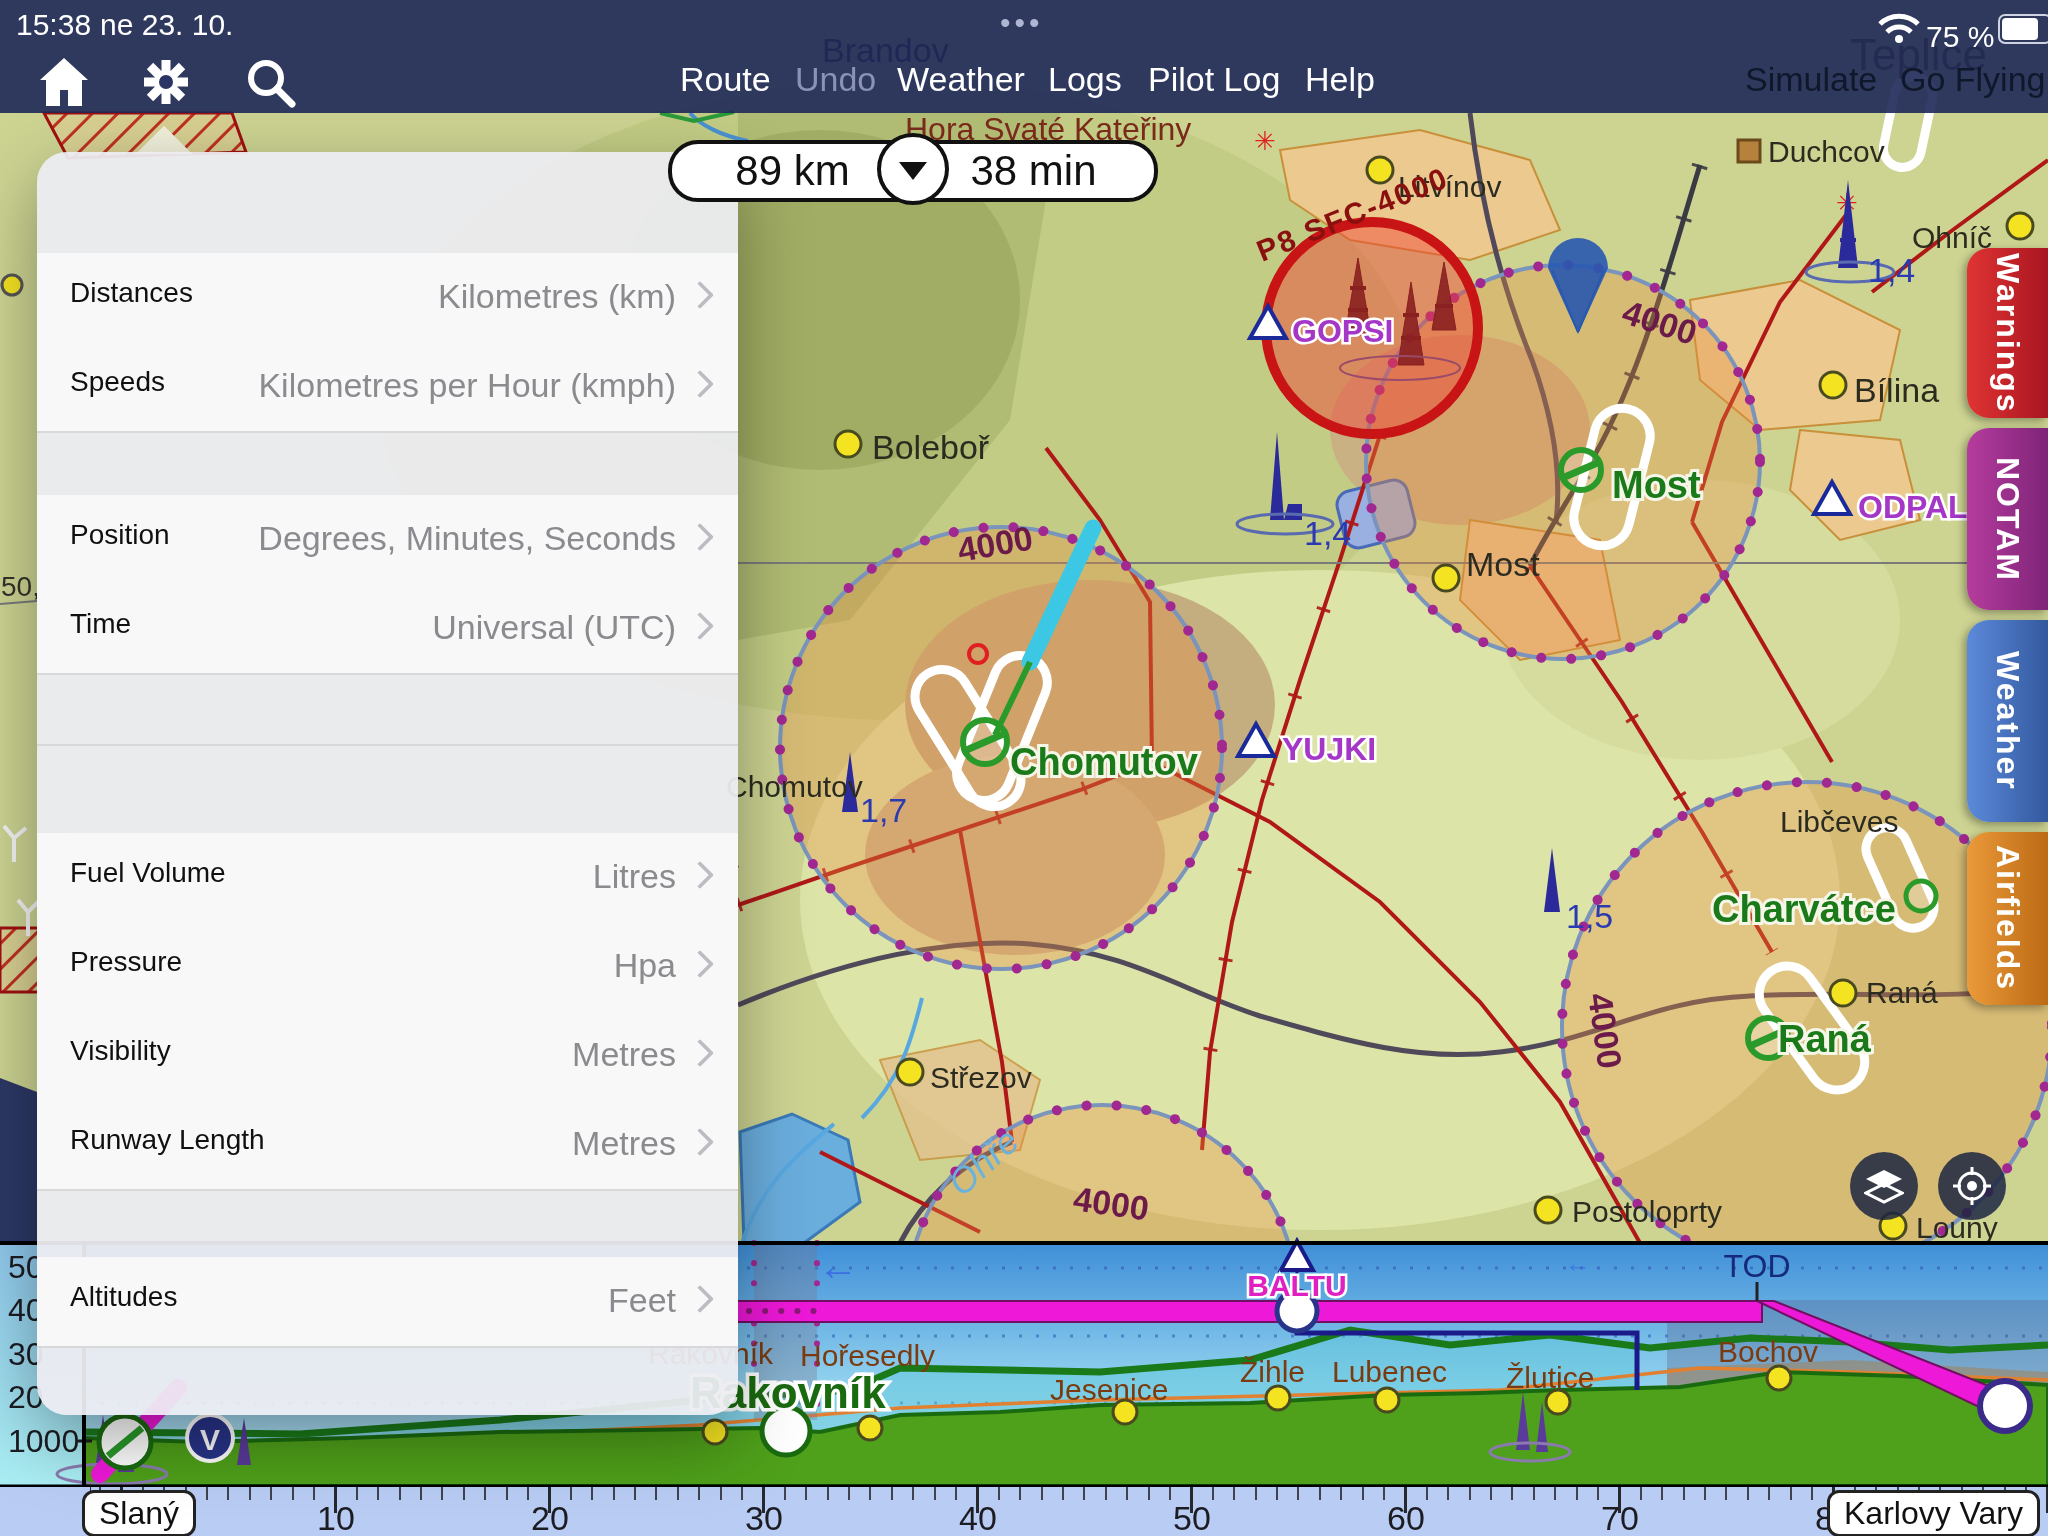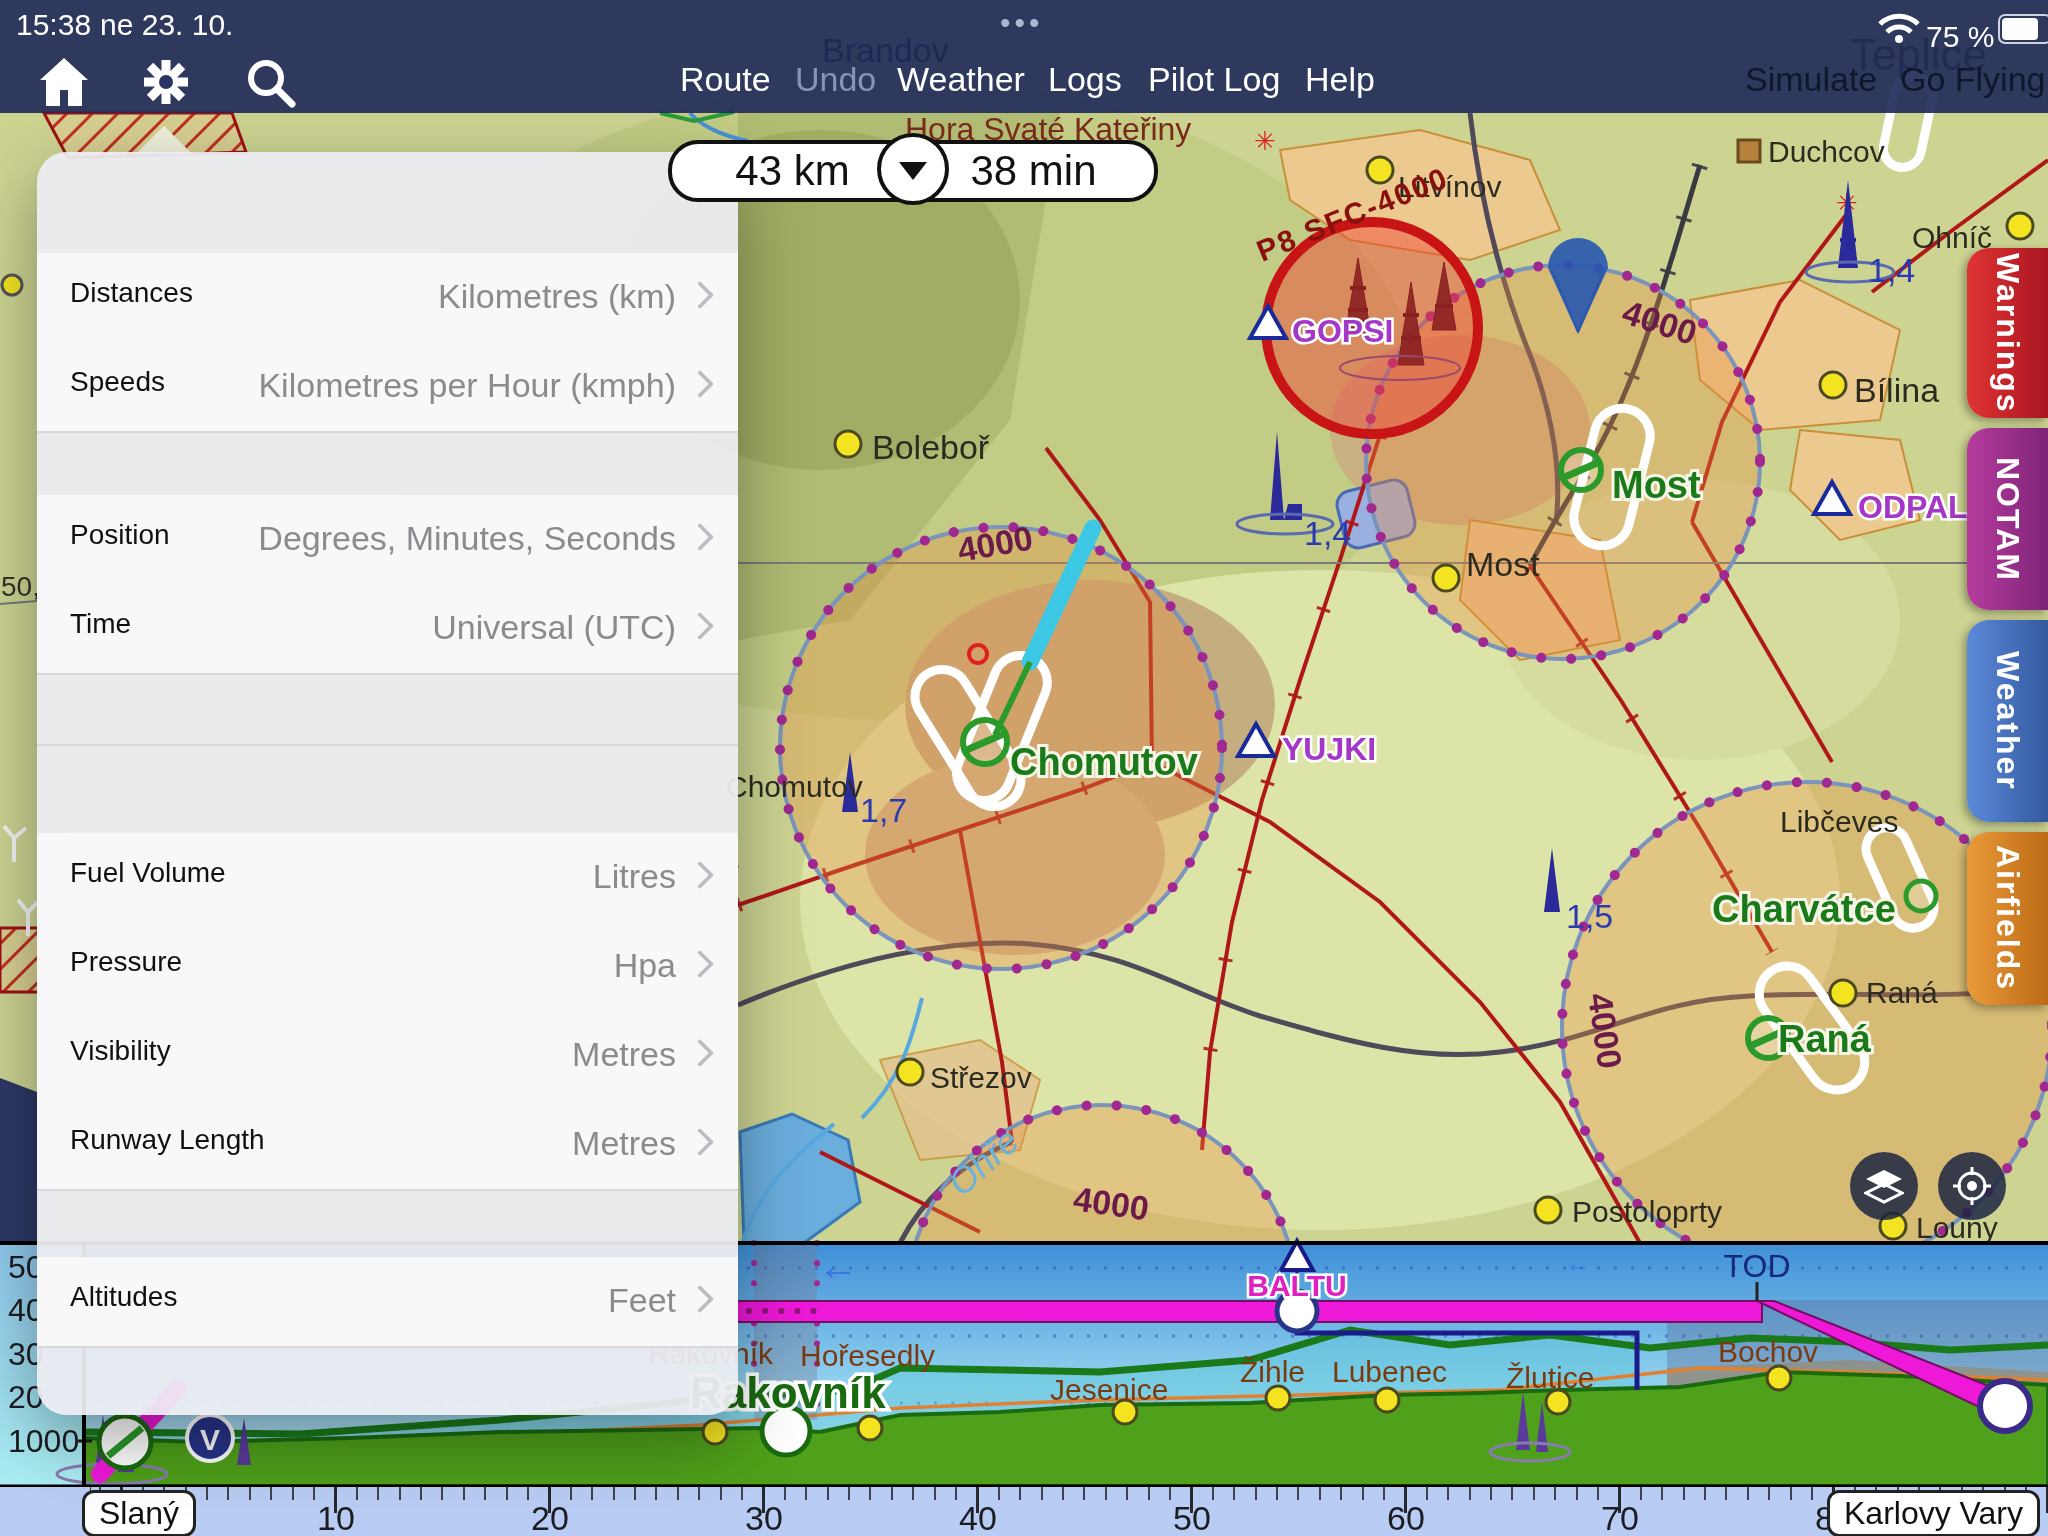--- a/index.html
+++ b/index.html
@@ -503,21 +503,21 @@
     <div class="sep full" style="top:1105px"></div>
     <div class="prow" style="top:1105px">
       <span class="lbl">Altitudes</span>
       <span class="val">Feet</span>
       <span class="chev"></span>
     </div>
     <div class="sep full" style="top:1194px"></div>
   </div>
 
   <div id="pill">
-    <div class="seg">43 km</div>
+    <div class="seg">89 km</div>
     <div class="seg">38 min</div>
     <div id="pill-circle">
         <div class="tri"></div>
       </div>
   </div>
 
   <div id="topbar">
     <div id="statusbar">
       <span class="status-text" id="clock">15:38</span>
       <span class="status-text" id="date">ne 23. 10.</span>

